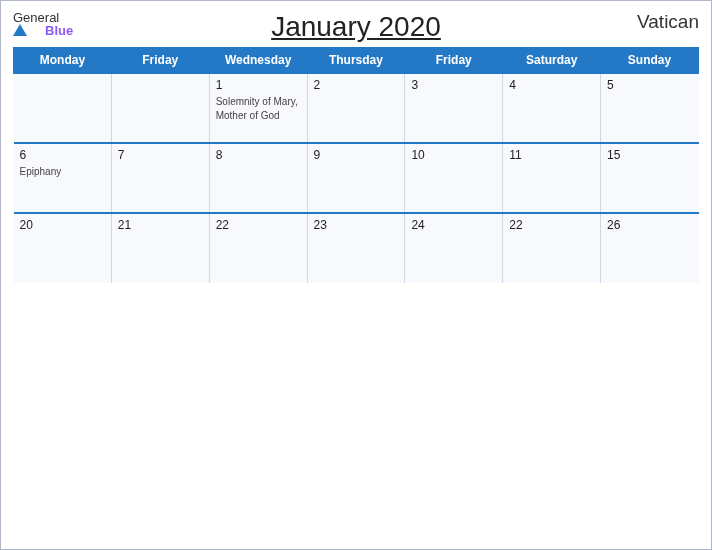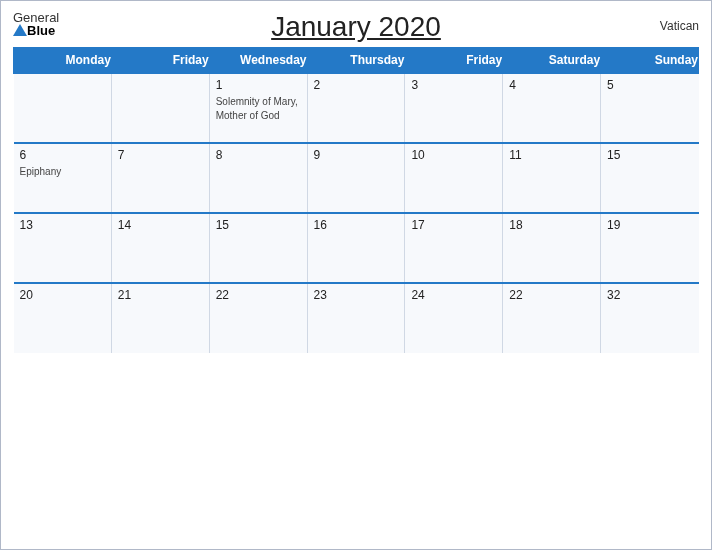--- a/index.html
+++ b/index.html
@@ -31,61 +31,61 @@
       flex-direction: column;
       line-height: 1;
     }
     .logo-general {
       font-size: 13px;
       color: #333;
       font-weight: normal;
     }
     .logo-blue {
       font-size: 13px;
-      color: #000000;
+      color: #8b5cf6;
       font-weight: bold;
       display: flex;
       align-items: center;
-      gap: 0;
+      gap: 18px;
     }
     .logo-triangle {
       width: 0;
       height: 0;
       border-left: 7px solid transparent;
       border-right: 7px solid transparent;
       border-bottom: 12px solid #2479c7;
       display: inline-block;
       margin-bottom: 1px;
     }
     .calendar-title {
       font-size: 28px;
       font-weight: normal;
       color: #222;
       text-align: center;
       text-decoration: underline;
     }
     .country-label {
       position: absolute;
       right: 0;
-      top: 8px;
-      font-size: 12px;
+      top: 0;
+      font-size: 19px;
       color: #333;
     }
     .calendar-table {
       width: 100%;
       border-collapse: collapse;
       table-layout: fixed;
     }
     .calendar-table thead tr th {
       background: #2479c7;
       color: #fff;
       font-size: 12px;
       font-weight: bold;
       padding: 5px 0;
-      text-align: right;
+      text-align: center;
       border: 1px solid #2479c7;
     }
     .calendar-table tbody tr {
       height: 70px;
     }
     .calendar-table tbody tr td {
       border-top: 2px solid #2479c7;
       border-right: 1px solid #d0d8e4;
       vertical-align: top;
       padding: 4px 6px;
@@ -176,59 +176,36 @@
           </td>
           <td>
             <span class="day-number">11</span>
           </td>
           <td>
             <span class="day-number">15</span>
           </td>
         </tr>
         <tr>
           <td>
-            <span class="day-number">13</span>
-          </td>
-          <td>
-            <span class="day-number">14</span>
-          </td>
-          <td>
-            <span class="day-number">15</span>
-          </td>
-          <td>
-            <span class="day-number">16</span>
-          </td>
-          <td>
-            <span class="day-number">17</span>
-          </td>
-          <td>
-            <span class="day-number">18</span>
-          </td>
-          <td>
-            <span class="day-number">19</span>
-          </td>
-        </tr>
-        <tr>
-          <td>
             <span class="day-number">20</span>
           </td>
           <td>
             <span class="day-number">21</span>
           </td>
           <td>
             <span class="day-number">22</span>
           </td>
           <td>
             <span class="day-number">23</span>
           </td>
           <td>
             <span class="day-number">24</span>
           </td>
           <td>
             <span class="day-number">22</span>
           </td>
           <td>
-            <span class="day-number">32</span>
+            <span class="day-number">26</span>
           </td>
         </tr>
       </tbody>
   </table>
 </div>
 
 </body></html>

